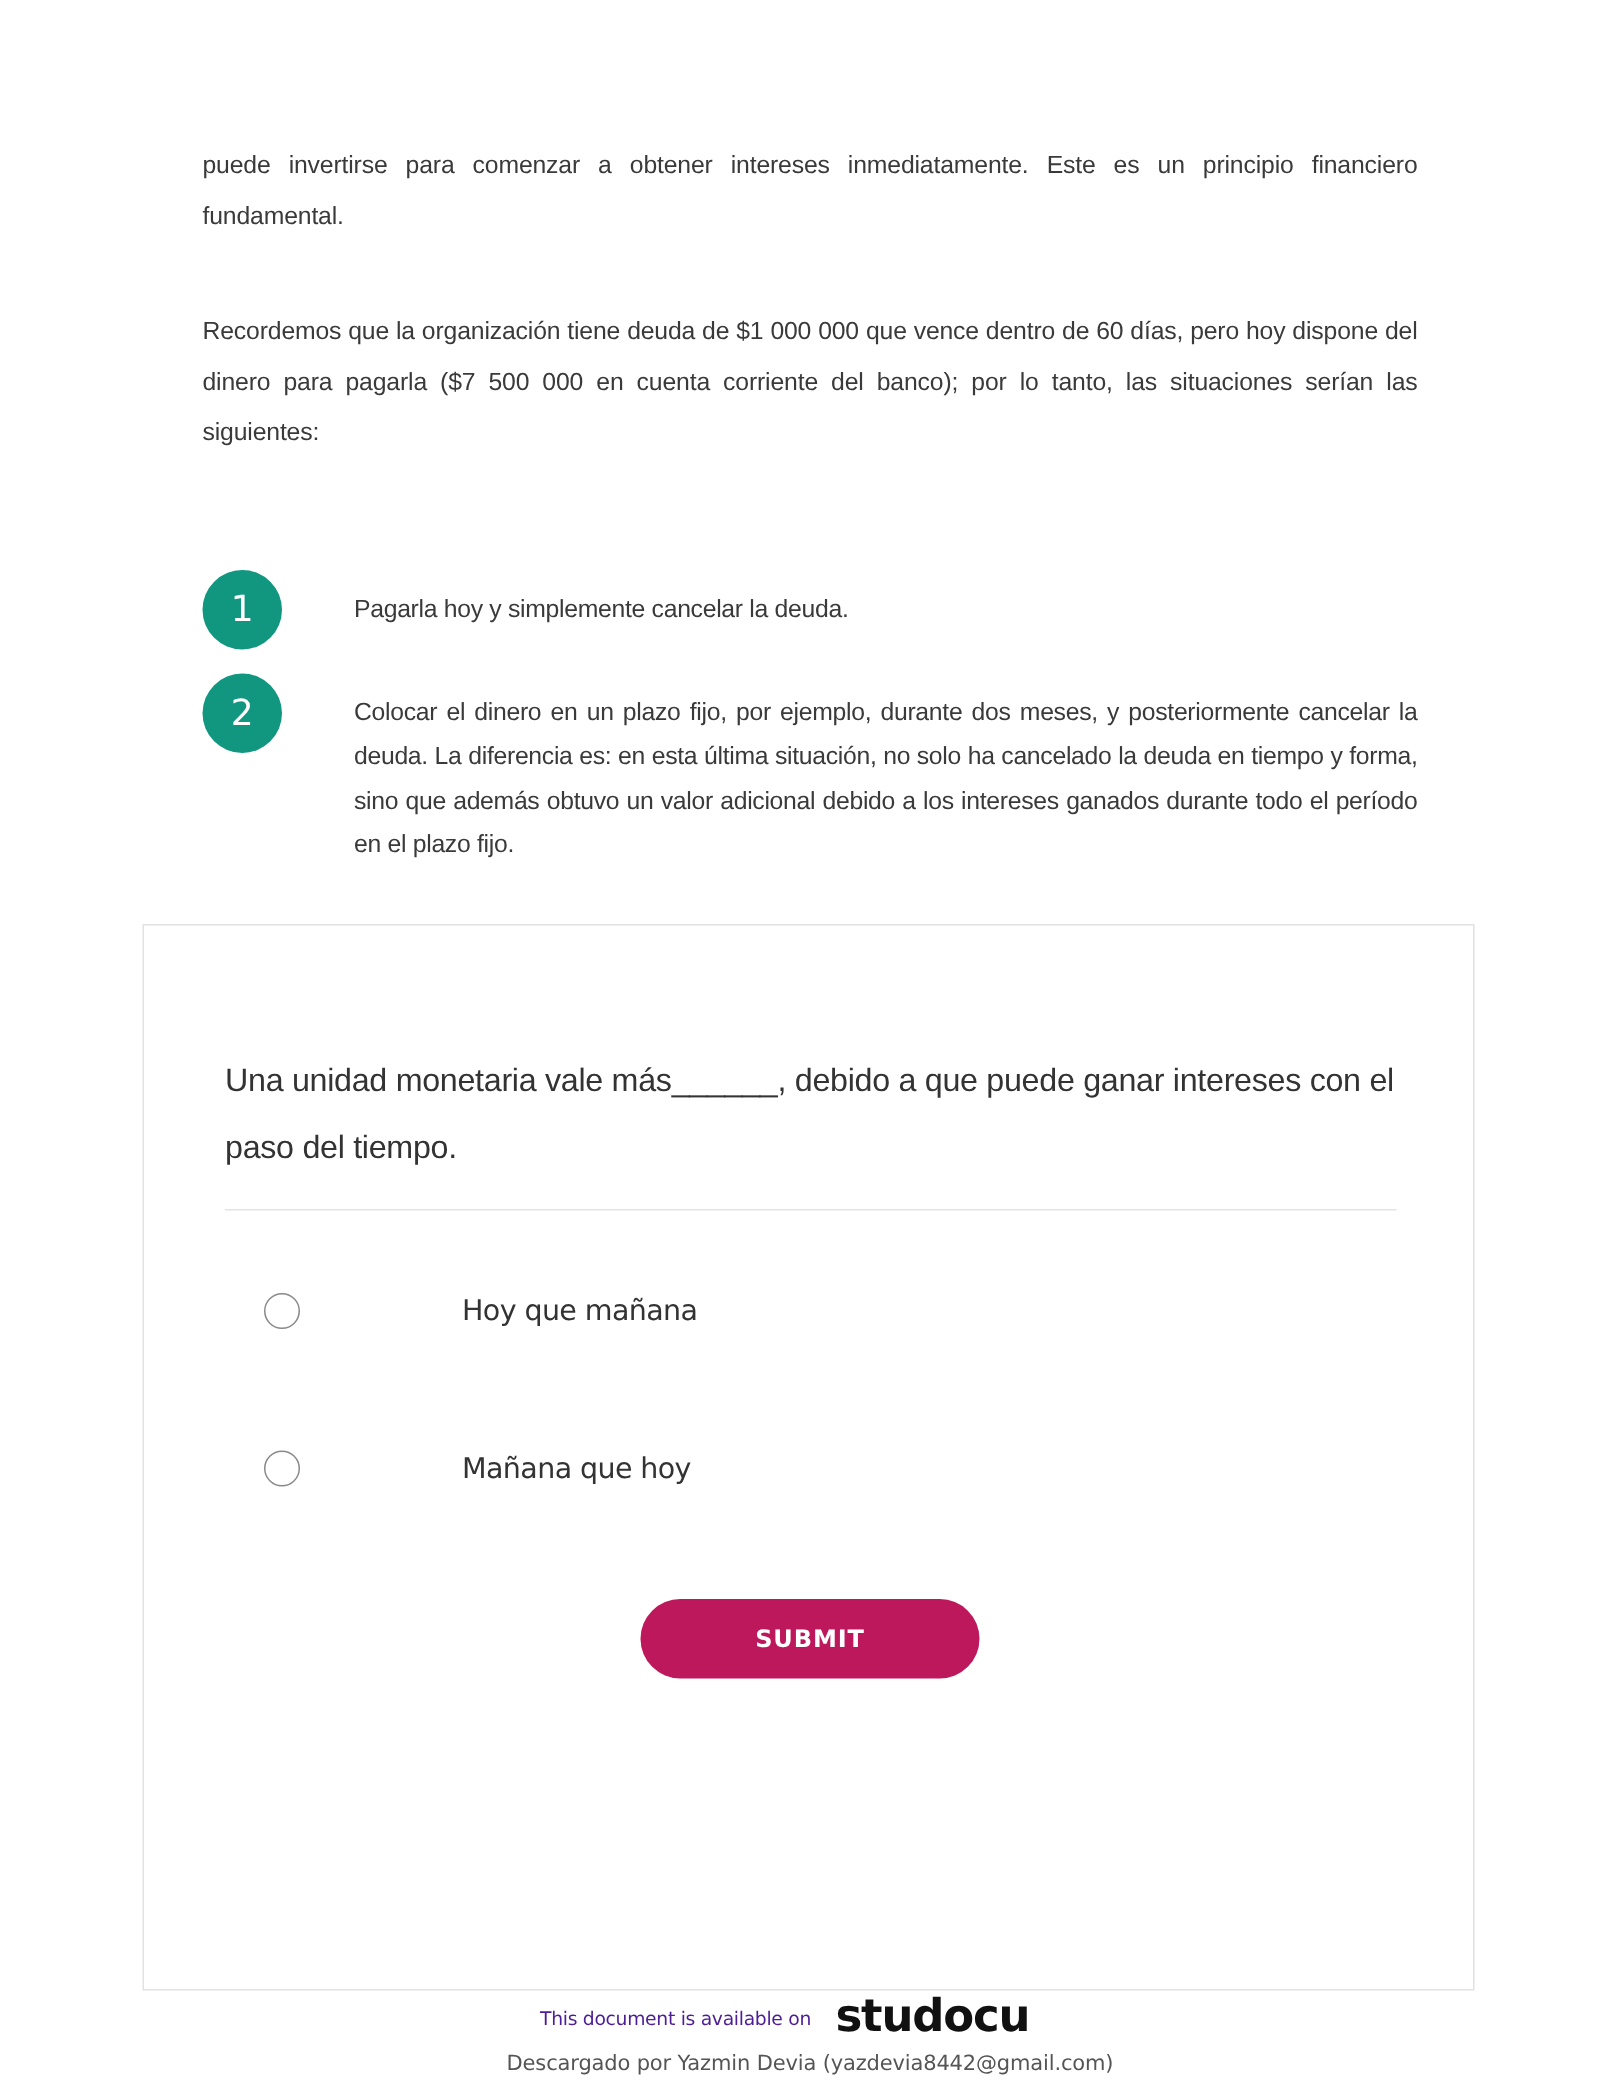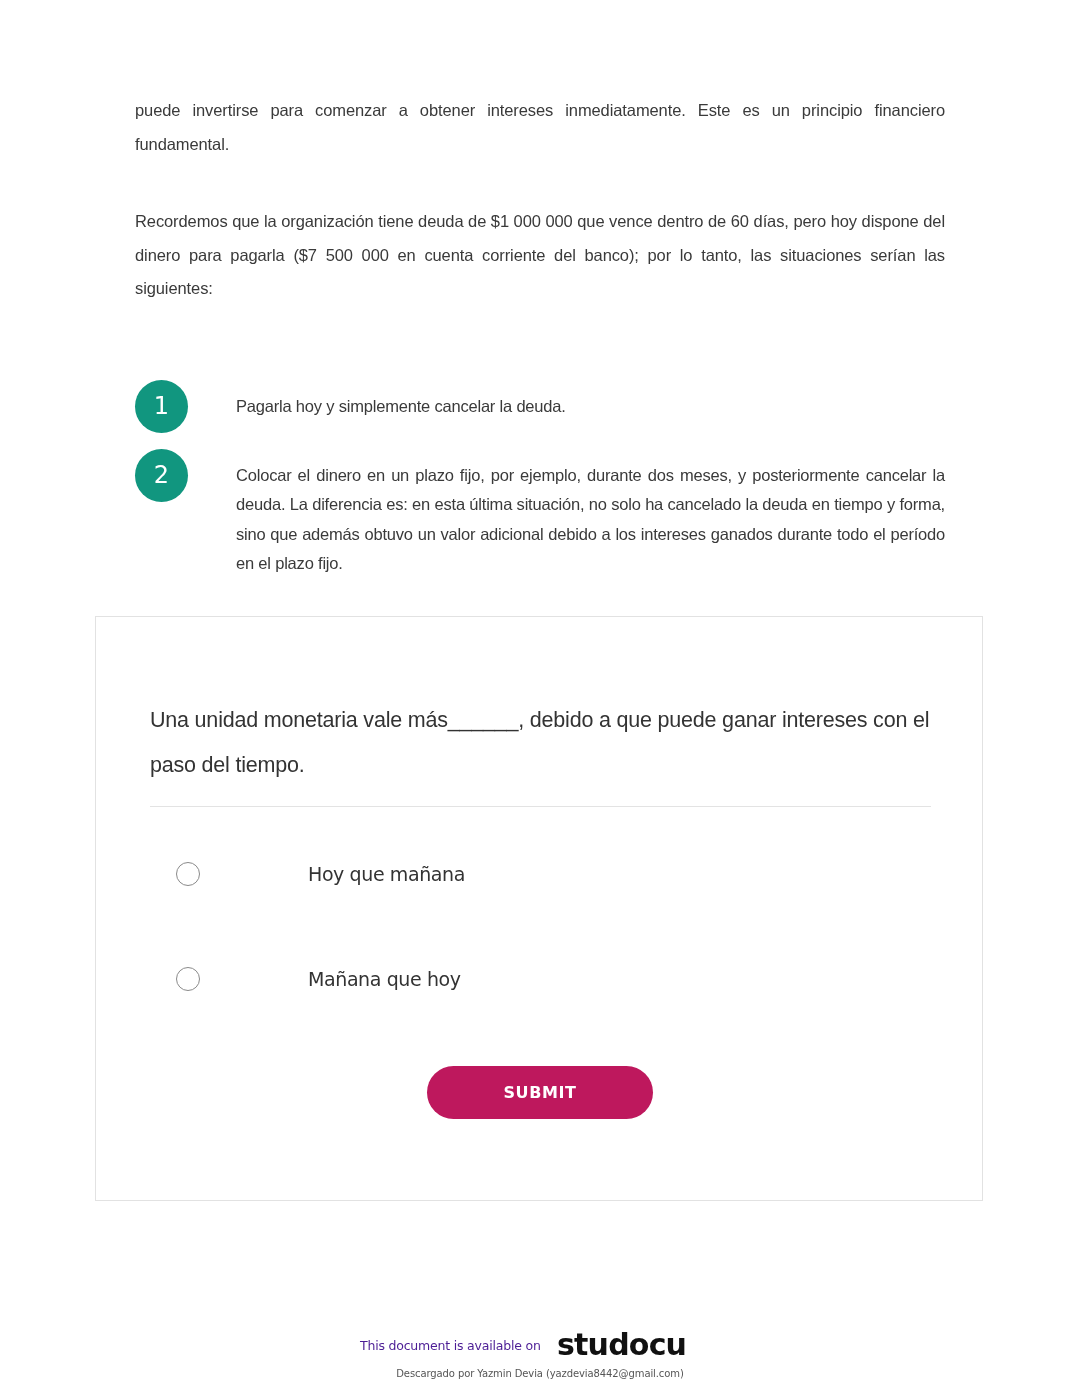--- a/index.html
+++ b/index.html
@@ -63,21 +63,21 @@
     #step1 { top: 380px; }
     #step1 .step-text { top: 12px; }
     #step2 { top: 449px; }
     #step2 .step-text { top: 12px; }
 
     .quiz-card {
       position: absolute;
       left: 95px;
       top: 616px;
       width: 888px;
-      height: 585px;
+      height: 711px;
       border: 1.5px solid #e2e2e2;
       box-sizing: border-box;
       background: #ffffff;
     }
     .quiz-question {
       position: absolute;
       left: 54px;
       top: 81px;
       width: 790px;
       font-size: 21.5px;
@@ -181,21 +181,21 @@
       color: #111111;
       letter-spacing: -0.8px;
       line-height: 44px;
     }
     .footer-downloaded {
       position: absolute;
       left: 0;
       width: 1080px;
       top: 50px;
       text-align: center;
-      font-size: 10px;
+      font-size: 14px;
       color: #555555;
       font-family: "DejaVu Sans", sans-serif;
       letter-spacing: -0.1px;
     }
   </style>
 </head>
 <body>
 
 <div>
 

